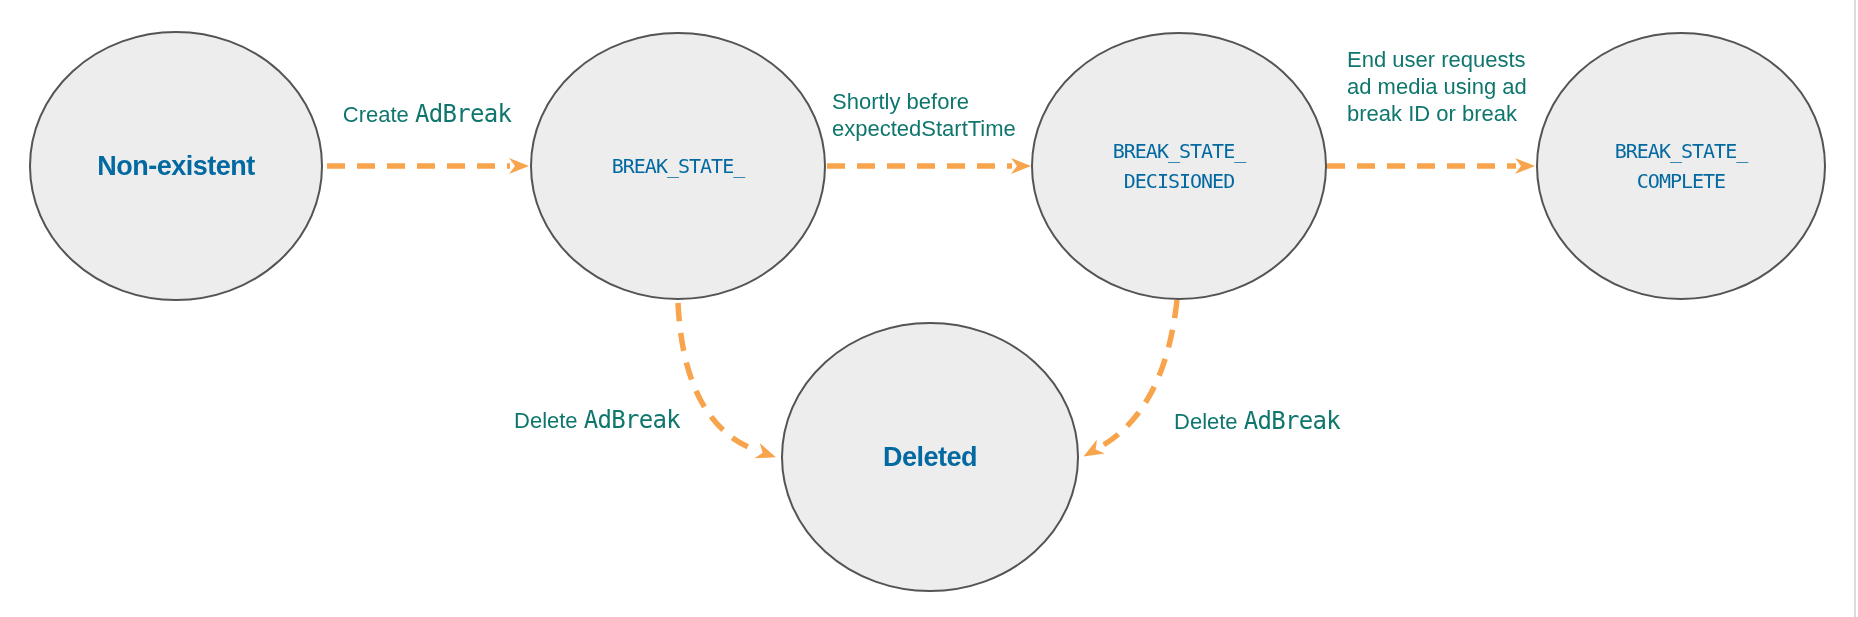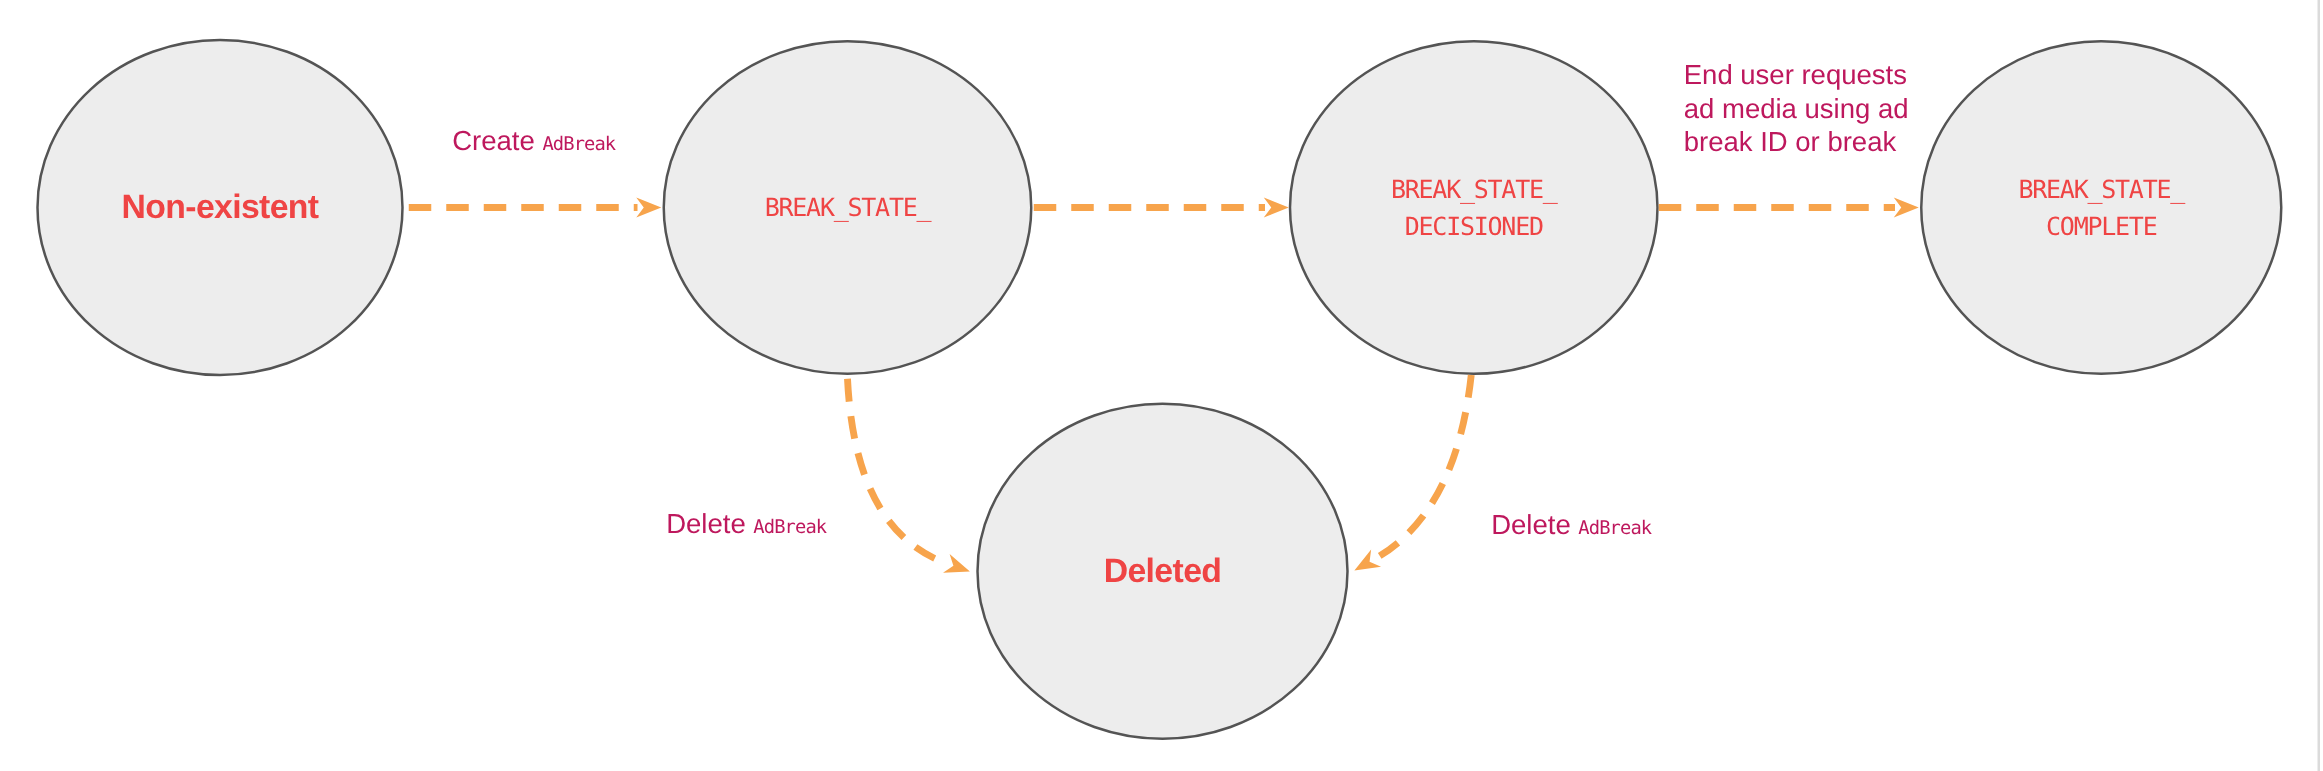--- a/index.html
+++ b/index.html
@@ -18,21 +18,21 @@
   .stage svg {
     position: absolute;
     left: 0;
     top: 0;
   }
   
   .node-label {
     position: absolute;
     transform: translate(-50%, -50%);
     text-align: center;
-    color: #ef4444;
+    color: #0369a1;
     white-space: nowrap;
   }
   .node-label.sans {
     font-family: "Liberation Sans", sans-serif;
     font-weight: 700;
     font-size: 27px;
     letter-spacing: -0.5px;
   }
   .node-label.mono {
     font-family: "DejaVu Sans Mono", monospace;
@@ -40,30 +40,30 @@
     font-size: 20px;
     letter-spacing: -1px;
     line-height: 30px;
   }
   
   .edge-label {
     position: absolute;
     font-family: "Liberation Sans", sans-serif;
     font-size: 22px;
     line-height: 27px;
-    color: #be185d;
+    color: #0f766e;
     white-space: nowrap;
   }
   .edge-label.centered {
     transform: translate(-50%, -50%);
   }
   .edge-label .code,
   .edge-label.codeline {
     font-family: "DejaVu Sans Mono", monospace;
-    font-size: 15px;
+    font-size: 24px;
     letter-spacing: -0.7px;
   }
 </style>
 </head>
 <body>
 
 <div class="stage">
 
   <svg width="1858" height="617" viewBox="0 0 1858 617">
     <defs>
@@ -100,20 +100,24 @@
 
   <div class="node-label mono" style="left:1681px; top:166px;">
     <div>BREAK_STATE_</div>
     <div>COMPLETE</div>
   </div>
 
   <div class="node-label sans" style="left:930px; top:457px;">Deleted</div>
 
   <div class="edge-label centered" style="left:427px; top:114px;"><span>Create </span><span class="code">AdBreak</span></div>
 
+  <div class="edge-label" style="left:832px; top:88px;">
+    <div>Shortly before</div>
+    <div class="codeline">expectedStartTime</div>
+  </div>
 
   <div class="edge-label" style="left:1347px; top:46px;">
     <div>End user requests</div>
     <div>ad media using ad</div>
     <div>break ID or break</div>
   </div>
 
   <div class="edge-label centered" style="left:597px; top:420px;"><span>Delete </span><span class="code">AdBreak</span></div>
 
   <div class="edge-label centered" style="left:1257px; top:421px;"><span>Delete </span><span class="code">AdBreak</span></div>

